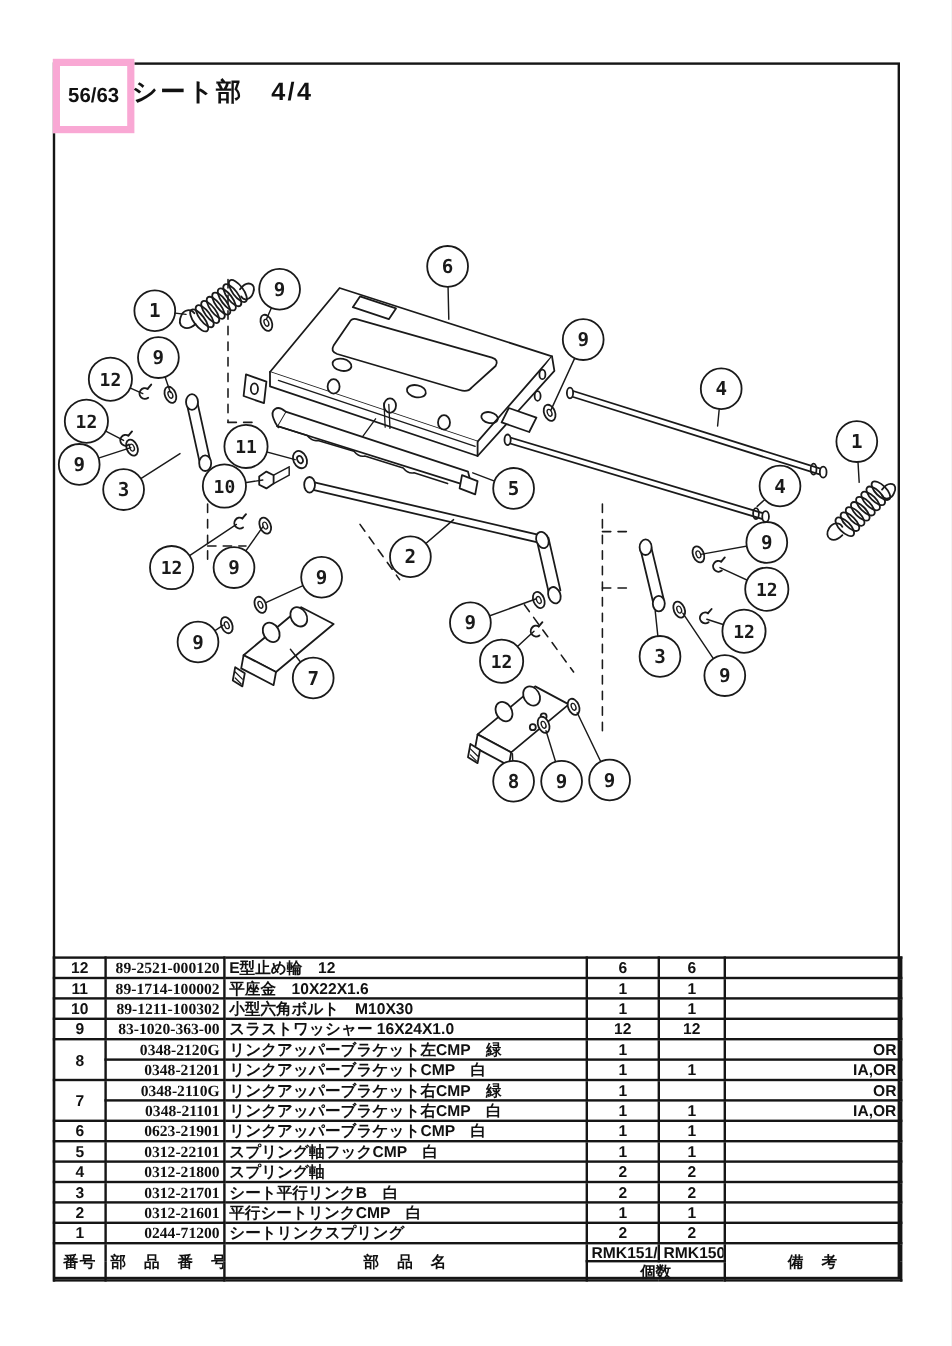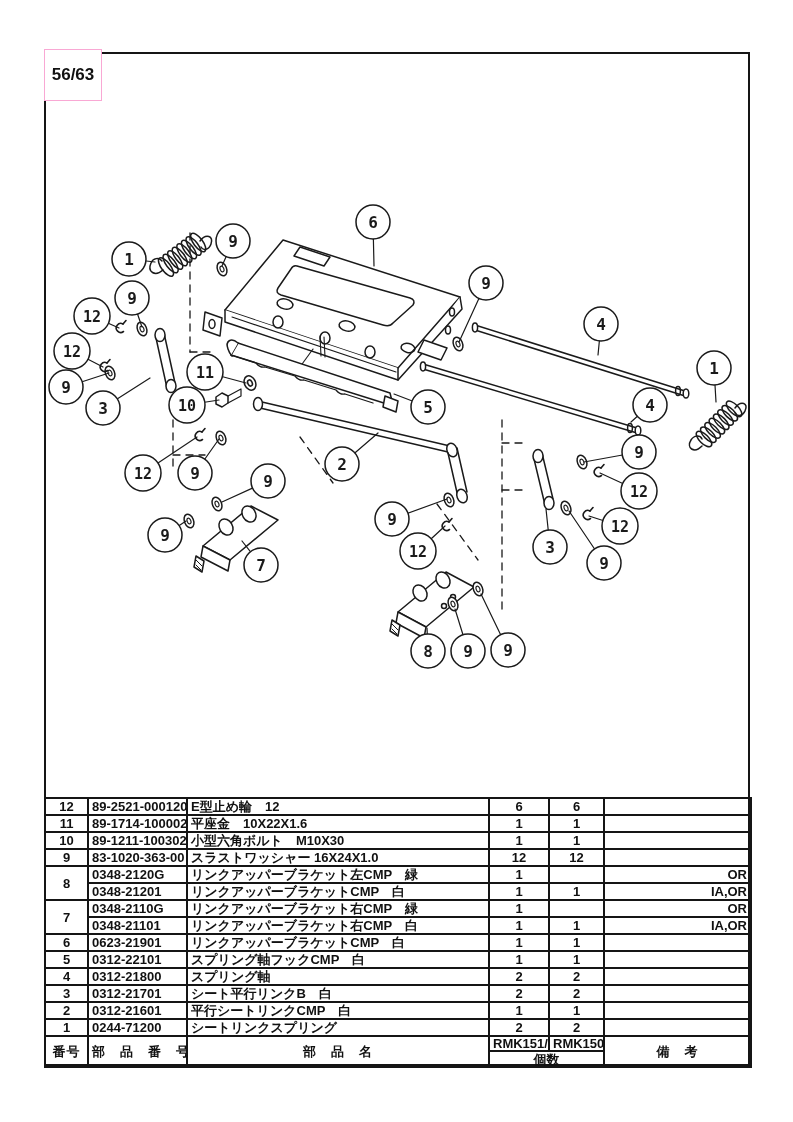--- a/index.html
+++ b/index.html
@@ -1,46 +1,47 @@
 <!DOCTYPE html>
 <html><head>
 <meta charset="utf-8">
 <style>
   html,body{margin:0;padding:0;background:#e8e8e8;}
   .page{position:relative;width:793px;height:1122px;background:#ffffff;margin:0 auto;
         font-family:"Liberation Sans",sans-serif;color:#111;overflow:hidden;}
   .frame{position:absolute;left:44px;top:52px;width:702px;height:1010px;border:2px solid #151515;}
-  .pagenum-box{position:absolute;left:44px;top:49px;width:56px;height:50px;border:1px solid #f9a8d4;
+  .pagenum-box{position:absolute;left:44px;top:49px;width:56px;height:50px;border:6px solid #f9a8d4;
         background:#fff;display:flex;align-items:center;justify-content:center;
         font-size:17px;font-weight:bold;letter-spacing:0px;}
   .title{position:absolute;left:110px;top:62px;font-size:21px;font-weight:bold;letter-spacing:2px;}
   svg.diagram{position:absolute;left:0;top:0;}
   table.parts{position:absolute;left:44px;top:797px;width:706px;border-collapse:collapse;table-layout:fixed;}
   table.parts td{border:2px solid #151515;font-size:13px;font-weight:bold;line-height:1;
         padding:0 3px;white-space:nowrap;overflow:hidden;height:13px;}
   table.parts tr{height:17px;}
   td.c-no{text-align:center;}
-  td.c-pn{text-align:left;letter-spacing:0px;}
+  td.c-pn{text-align:right;letter-spacing:0px;font-family:Liberation Serif, serif;}
   td.c-name{text-align:left;margin-left:28px;}
   td.c-qty{text-align:center;}
   td.c-rem{text-align:right;}
   td.f-label{text-align:center;font-size:13px;letter-spacing:1px;margin-left:34px;}
   td.f-model{text-align:center;font-size:9px;padding:0 1px;letter-spacing:0px;}
   td.f-qty{text-align:center;font-size:12px;}
 </style>
 </head>
 <body>
 
 <div class="page">
 
   <div class="frame"></div>
 
   <div class="pagenum-box">
     <span>56/63</span>
   </div>
+  <div class="title">シート部　4/4</div>
 
   <svg class="diagram" width="793" height="797" viewBox="0 0 793 797" fill="none" stroke="#1a1a1a" stroke-width="1.5" stroke-linecap="round" stroke-linejoin="round">
 
     <g stroke-width="1.3" stroke-dasharray="7 6">
       <path d="M190,233 V352"></path>
       <path d="M190,352 H212"></path>
       <path d="M173,420 V470"></path>
       <path d="M173,455 H205"></path>
       <path d="M502,420 V612"></path>
       <path d="M502,443 H528"></path>

